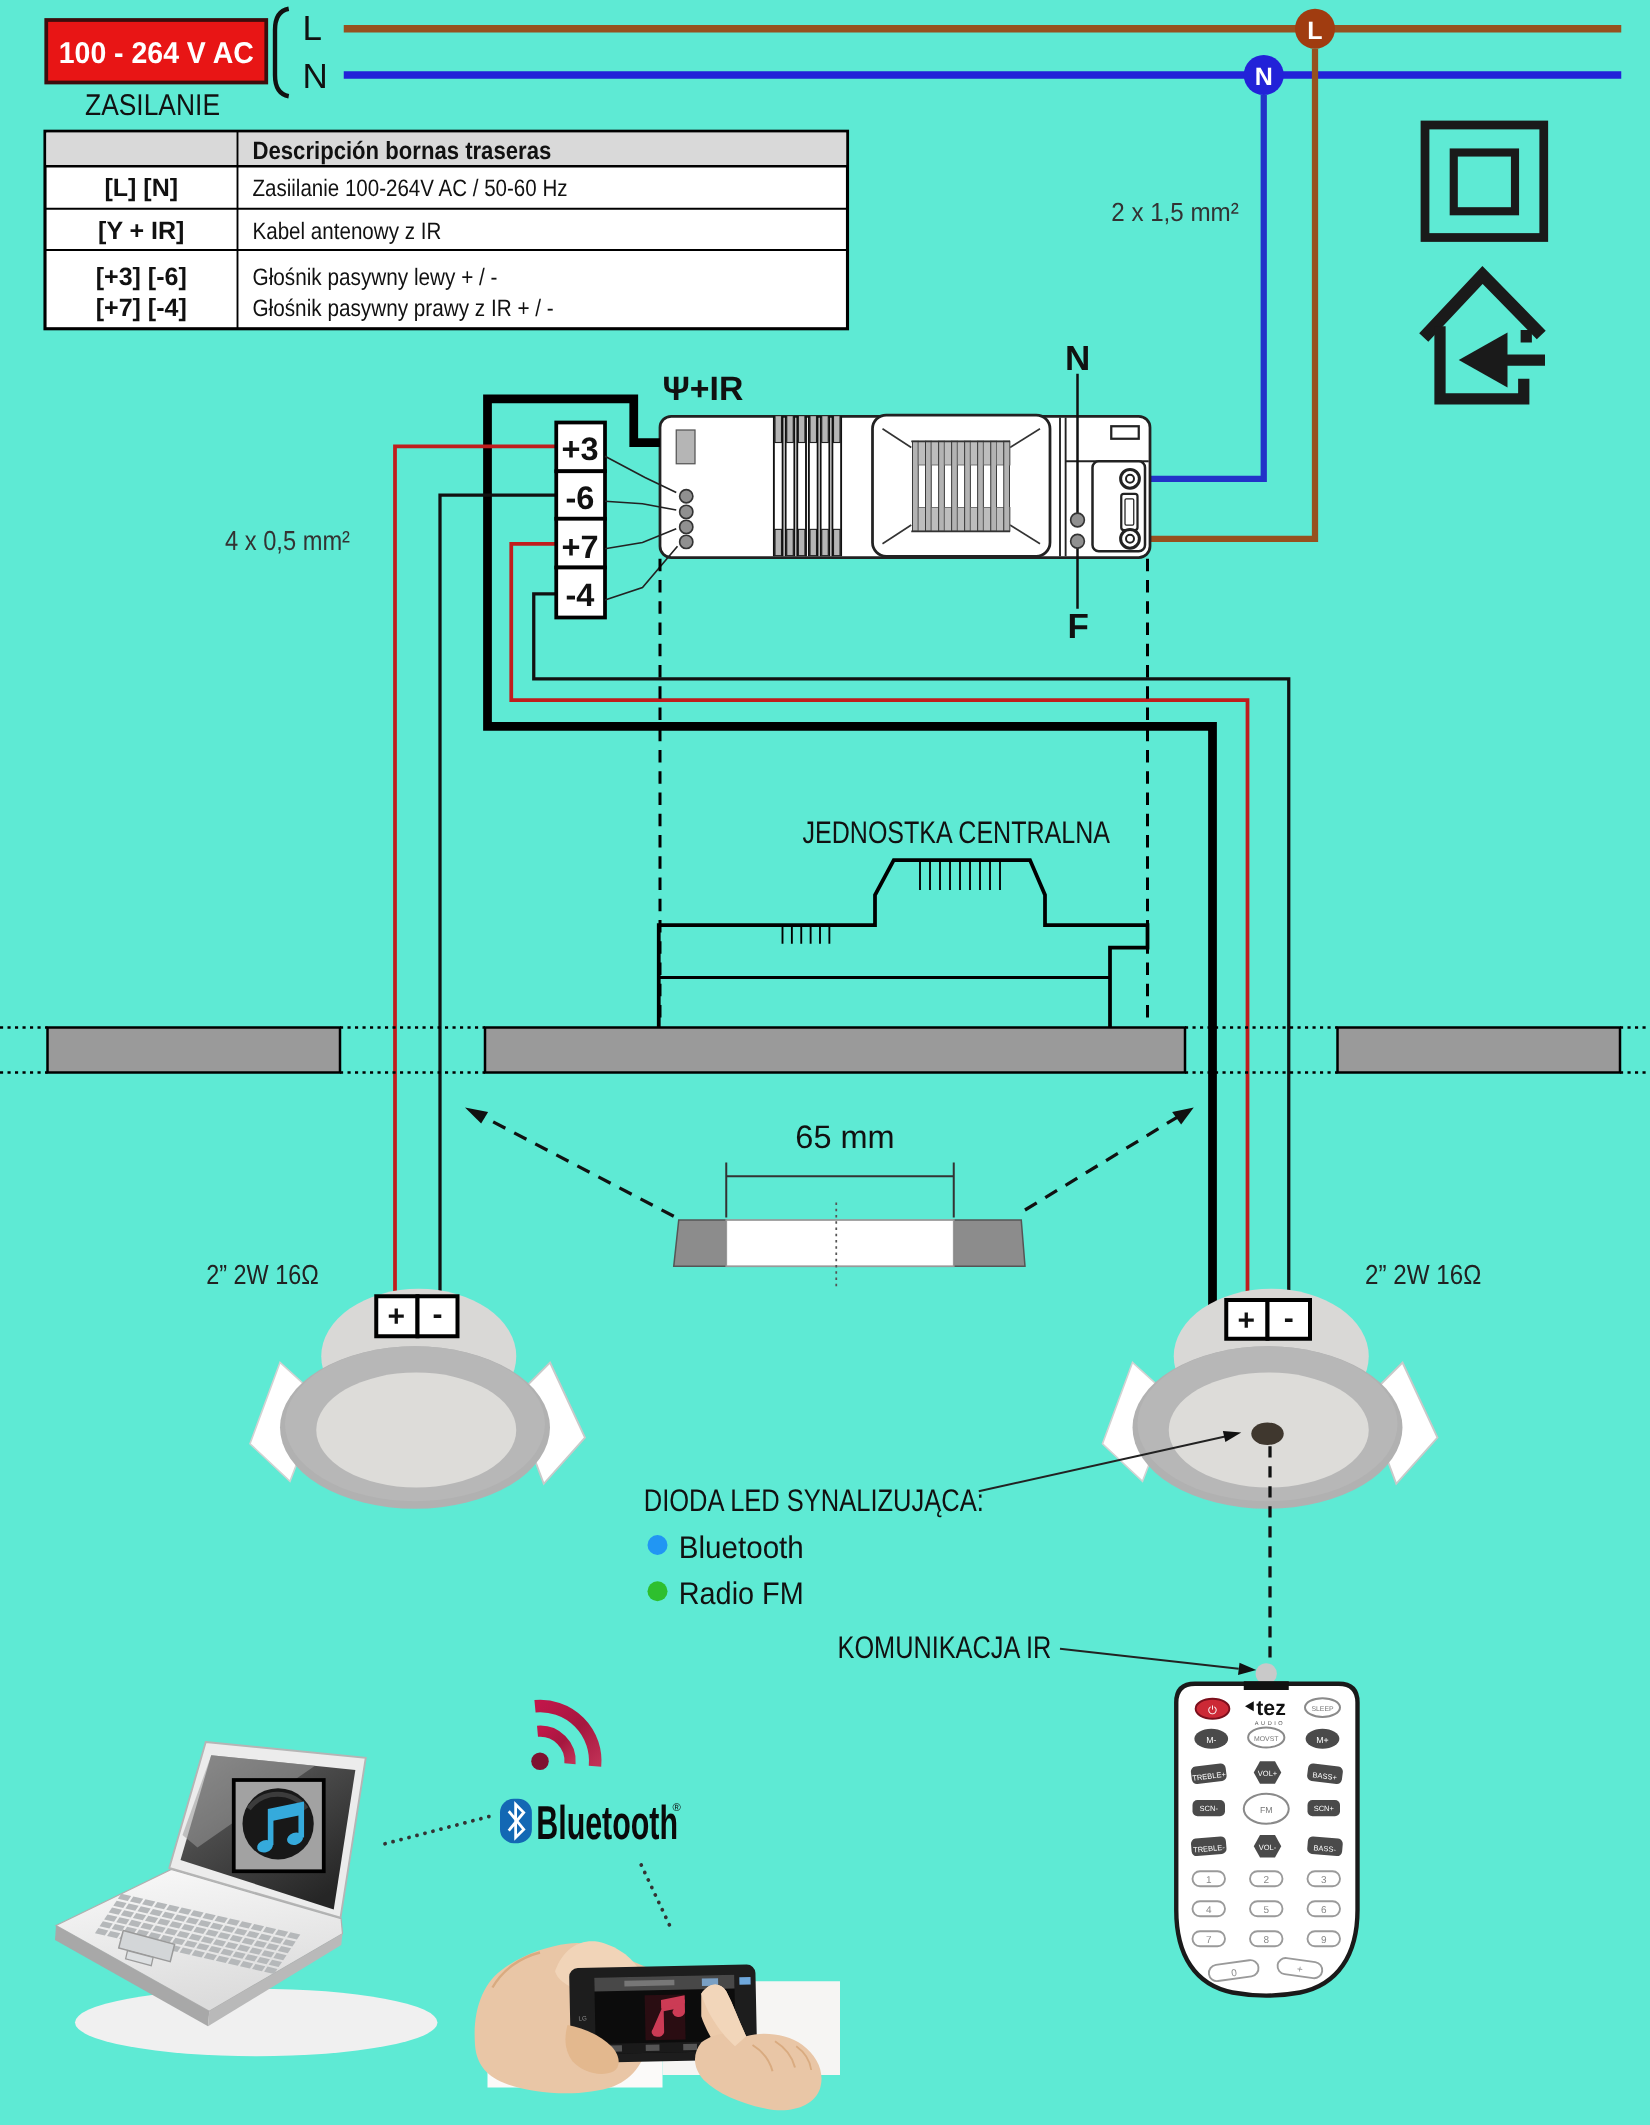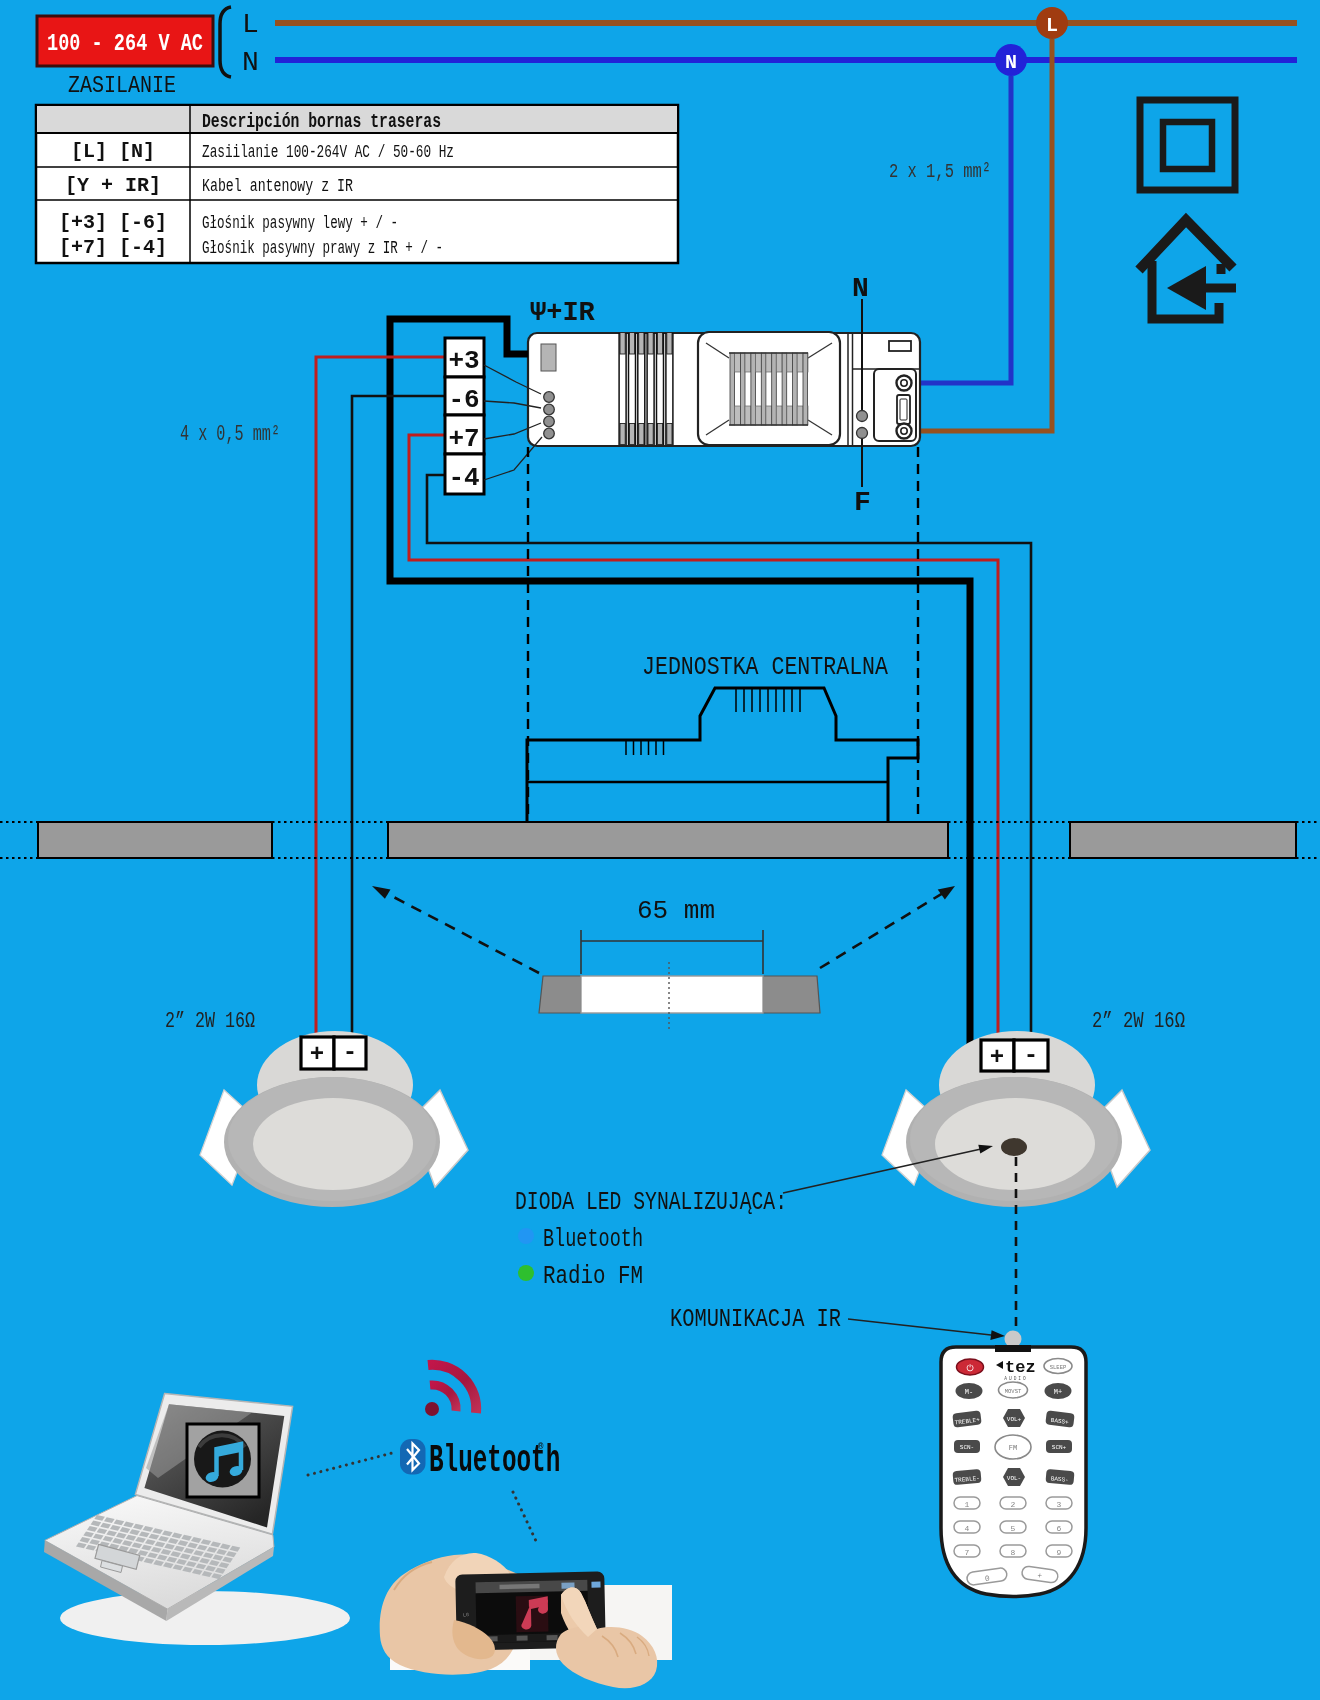--- a/index.html
+++ b/index.html
@@ -1,17 +1,17 @@
 <!DOCTYPE html>
 <html><head>
 <meta charset="utf-8">
 <style>
 html,body{margin:0;padding:0;background:#fff;}
-#page{position:relative;width:1320px;height:1700px;background:#0ea5e9;overflow:hidden;
-font-family:Liberation Mono, monospace;}
+#page{position:relative;width:1320px;height:1700px;background:#5eead4;overflow:hidden;
+font-family:Liberation Sans, sans-serif;}
 svg{position:absolute;top:0;left:0;}
 </style>
 </head>
 <body>
 <div id="page">
 <svg width="1320" height="1700" viewBox="0 0 1320 1700">
 <defs>
 <linearGradient id="screenGrad" x1="0" y1="0" x2="0.7" y2="1">
 <stop offset="0" stop-color="#787878"></stop>
           <stop offset="0.45" stop-color="#4a4a4a"></stop>

